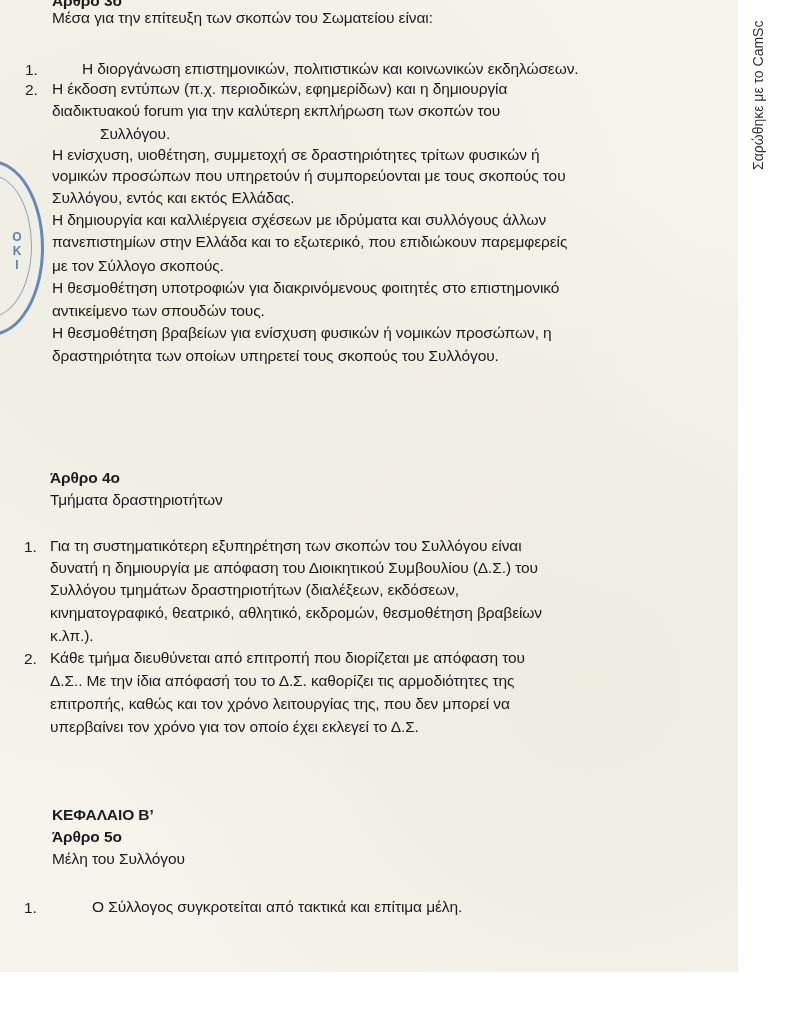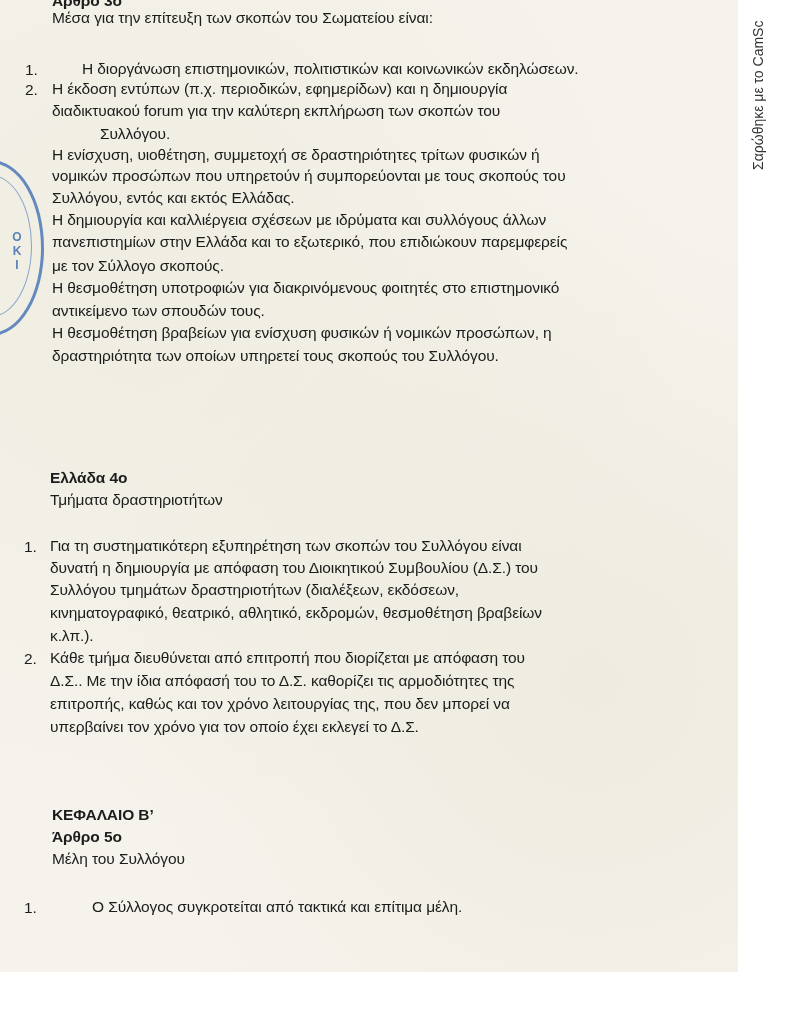--- a/index.html
+++ b/index.html
@@ -116,21 +116,21 @@
   <div class="text" style="left:52px; top:210px;">Η δημιουργία και καλλιέργεια σχέσεων με ιδρύματα και συλλόγους άλλων</div>
   <div class="text" style="left:52px; top:232px;">πανεπιστημίων στην Ελλάδα και το εξωτερικό, που επιδιώκουν παρεμφερείς</div>
   <div class="text" style="left:52px; top:256px;">με τον Σύλλογο σκοπούς.</div>
 
   <div class="text" style="left:52px; top:278px;">Η θεσμοθέτηση υποτροφιών για διακρινόμενους φοιτητές στο επιστημονικό</div>
   <div class="text" style="left:52px; top:301px;">αντικείμενο των σπουδών τους.</div>
 
   <div class="text" style="left:52px; top:323px;">Η θεσμοθέτηση βραβείων για ενίσχυση φυσικών ή νομικών προσώπων, η</div>
   <div class="text" style="left:52px; top:346px;text-align:right;">δραστηριότητα των οποίων υπηρετεί τους σκοπούς του Συλλόγου.</div>
 
-  <div class="text bold" style="left:50px; top:468px;">Ελλάδα 4ο</div>
+  <div class="text bold" style="left:50px; top:468px;">Άρθρο 4ο</div>
   <div class="text" style="left:50px; top:490px;">Τμήματα δραστηριοτήτων</div>
 
   <div class="num" style="left:24px; top:537px;">1.</div>
   <div class="text" style="left:50px; top:536px;">Για τη συστηματικότερη εξυπηρέτηση των σκοπών του Συλλόγου είναι</div>
   <div class="text" style="left:50px; top:558px;">δυνατή η δημιουργία με απόφαση του Διοικητικού Συμβουλίου (Δ.Σ.) του</div>
   <div class="text" style="left:50px; top:580px;">Συλλόγου τμημάτων δραστηριοτήτων (διαλέξεων, εκδόσεων,</div>
   <div class="text" style="left:50px; top:603px;">κινηματογραφικό, θεατρικό, αθλητικό, εκδρομών, θεσμοθέτηση βραβείων</div>
   <div class="text" style="left:50px; top:626px;">κ.λπ.).</div>
 
   <div class="num" style="left:24px; top:649px;">2.</div>

